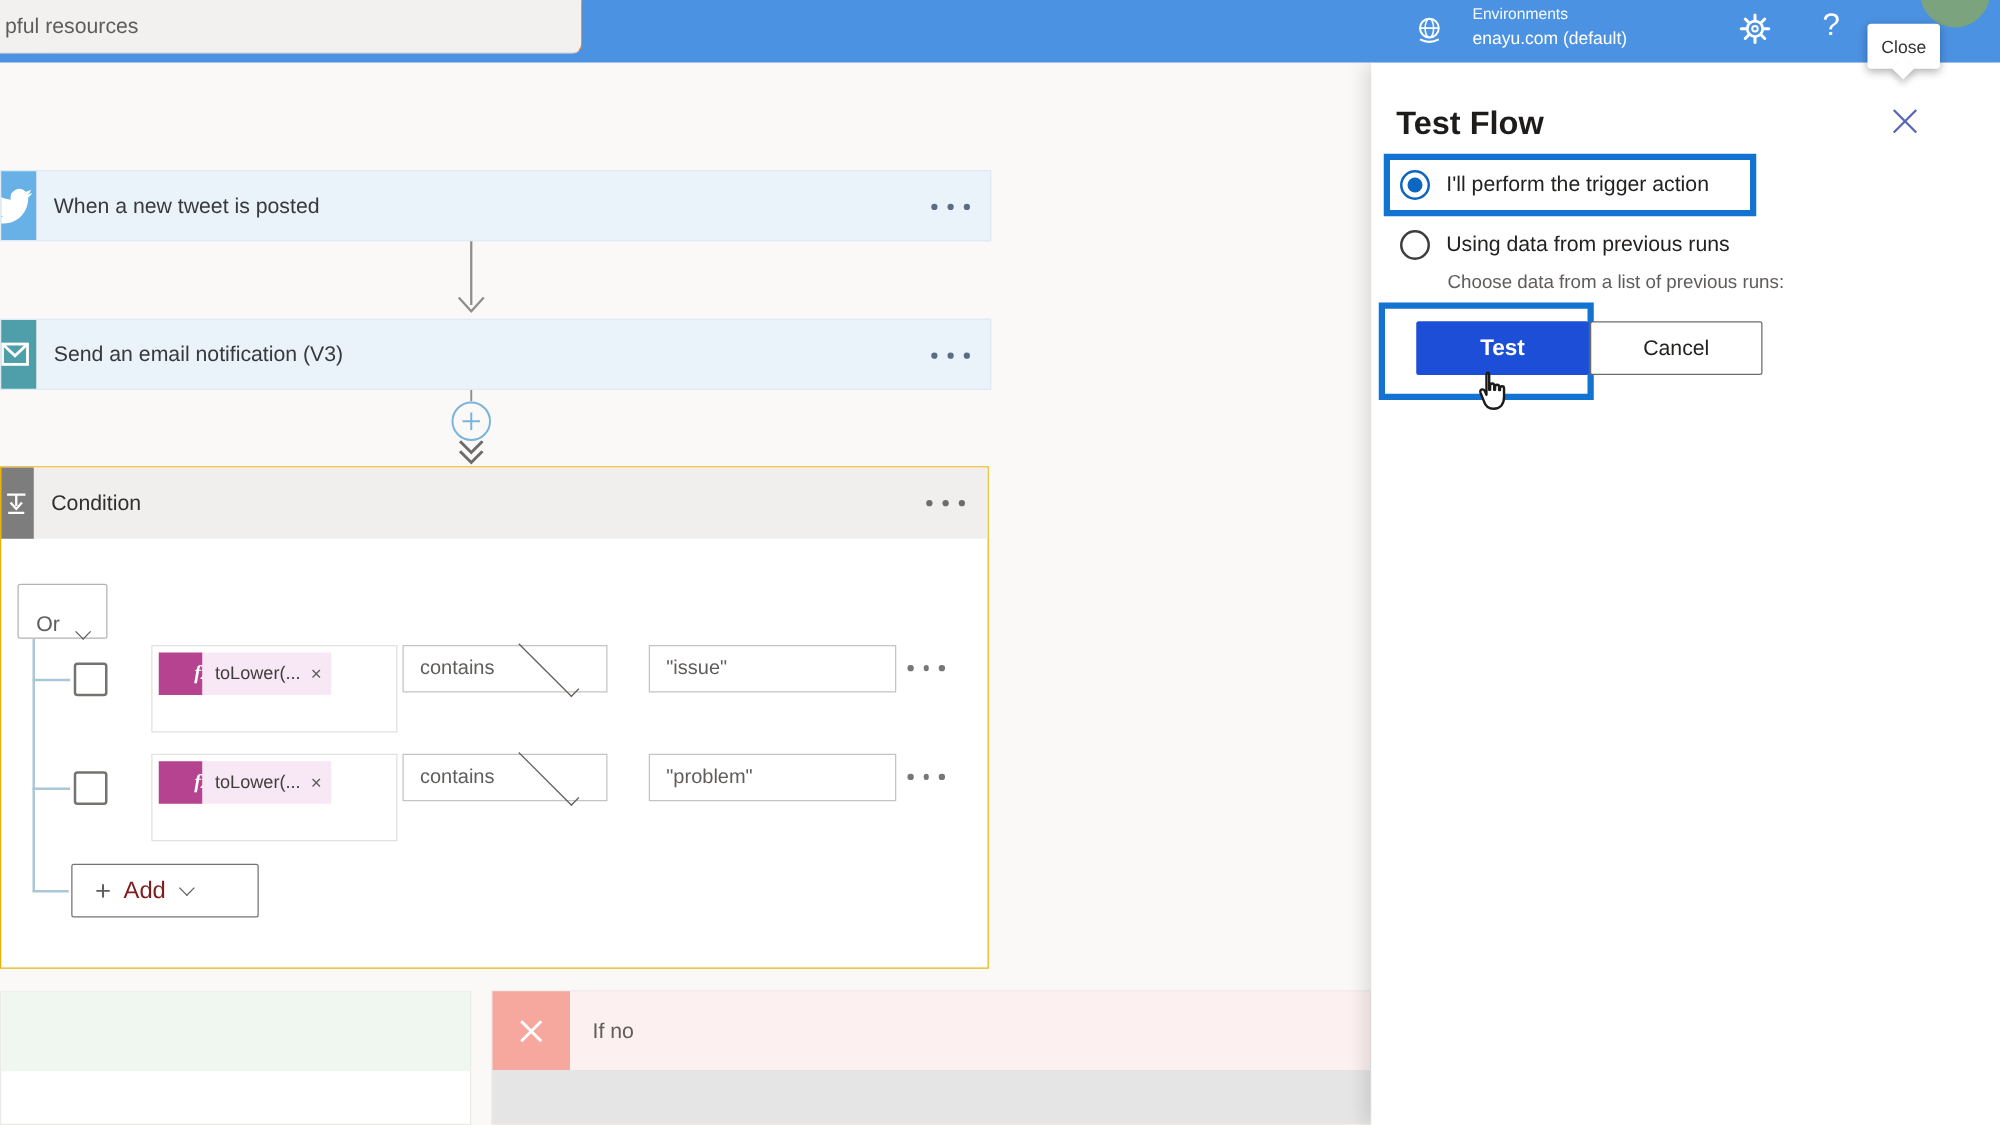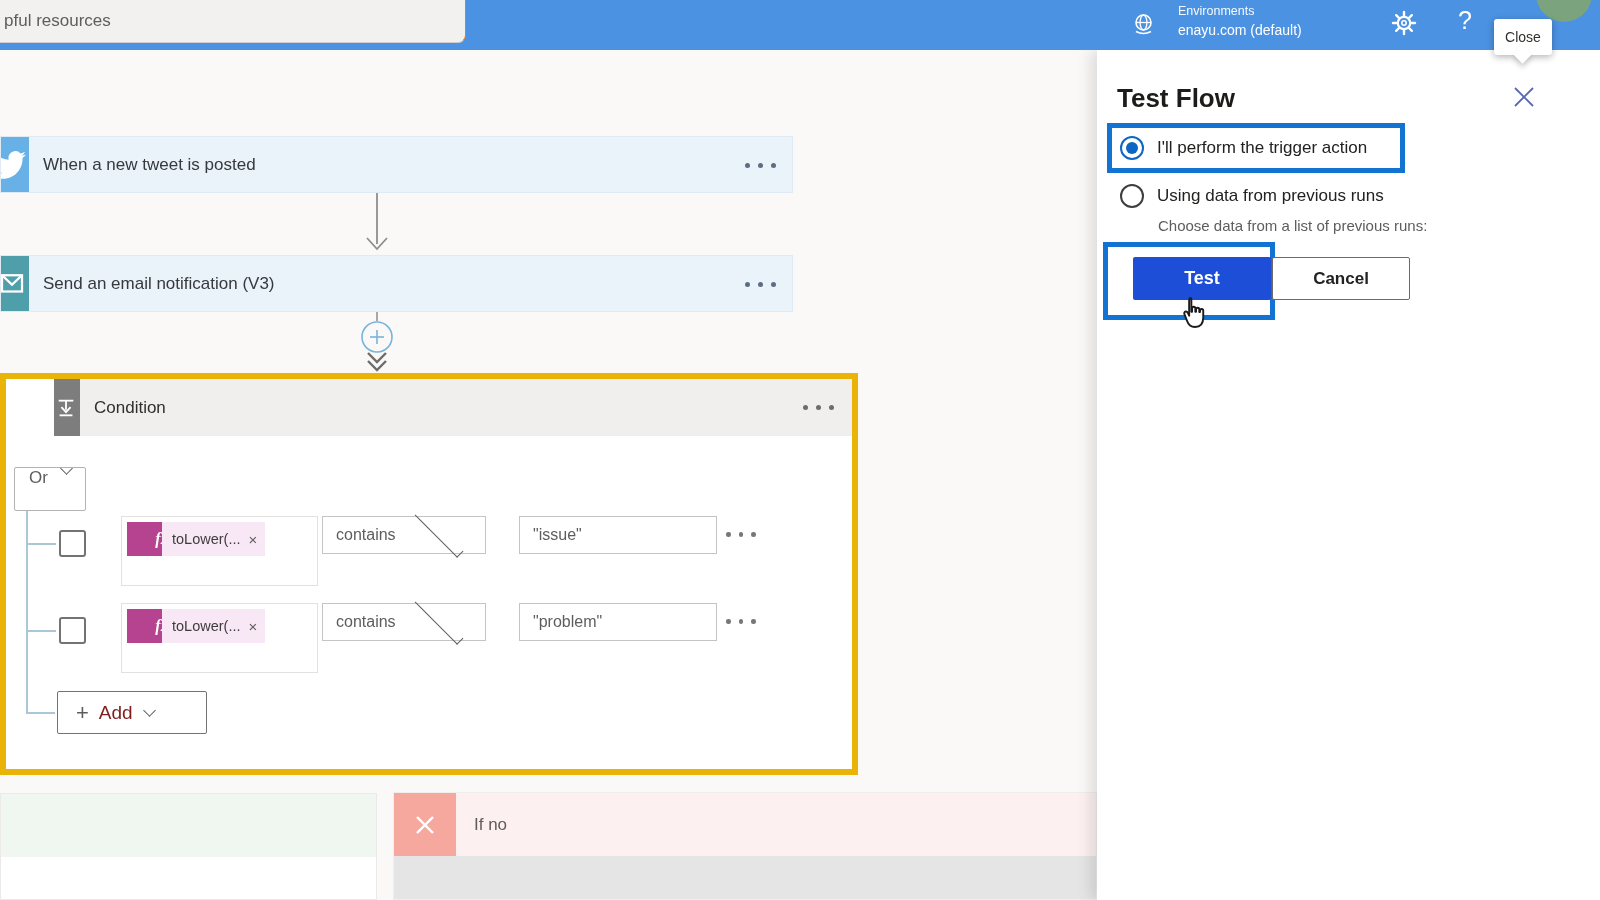--- a/index.html
+++ b/index.html
@@ -31,29 +31,29 @@
   .card { position:absolute; left:0; width:793px; height:57px; display:flex; align-items:center; border:1px solid #dfeaf5; }
   .card.trigger { top:136px; background:#eaf2fa; }
   .card.action  { top:255px; background:#eaf2fa; }
   .card .icon-strip { width:28px; height:100%; flex:0 0 28px; display:flex; align-items:center; justify-content:center; overflow:hidden; }
   .card .title { margin-left:14px; font-size:17px; color:#36393d; }
   .dots { display:flex; gap:8px; align-items:center; }
   .dots i { width:5px; height:5px; border-radius:50%; background:#5d6c85; display:block; }
   .card .dots { position:absolute; right:16px; top:26px; }
 
   
-  .cond { position:absolute; left:0; top:373px; width:858px; height:402px; background:#fff; border:6px solid #eab308;padding-left:48px; }
+  .cond { position:absolute; left:0; top:373px; width:791px; height:402px; background:#fff; border:1px solid #eab308; }
   .cond-header { height:57px; background:#f0efee; display:flex; align-items:center; position:relative; }
   .cond-header .icon-strip { width:26px; height:100%; flex:0 0 26px; background:#7d7d7d; display:flex; align-items:center; justify-content:center; }
   .cond-header .title { margin-left:14px; font-size:17px; color:#2f2f2f; }
   .cond-header .dots { position:absolute; right:18px; top:26px; }
   .cond-header .dots i { background:#6e6c6a; }
 
   .or-box { position:absolute; left:14px; top:467px; width:72px; height:44px; background:#fff; border:1px solid #b5b3b1; border-radius:2px;
-            display:flex; align-items:flex-start; z-index:5; }
+            display:flex; align-items:flex-end; z-index:5; }
   .or-box span { margin-left:14px; font-size:17px; color:#5f5d5b; }
   .chev { width:9px; height:9px; border-right:1.6px solid #5f5d5b; border-bottom:1.6px solid #5f5d5b; transform:rotate(45deg); display:inline-block; }
   .or-box .chev { margin-left:14px; margin-top:-4px; }
 
   .tree { position:absolute; background:#a9c7d4; z-index:1; }
 
   .cbx { position:absolute; width:27px; height:27px; border:2px solid #75736f; border-radius:3px; background:#fff; z-index:2; }
 
   .expr { position:absolute; left:121px; width:197px; height:70px; border:1px solid #e3e1df; background:#fff; padding:5px; z-index:2; }
   .pill { display:inline-flex; align-items:stretch; height:34px; }
@@ -97,21 +97,21 @@
   .radio.unsel { border-color:#3f3e3d; }
   .radio-label { margin-left:13px; font-size:17px; color:#232221; white-space:nowrap; }
   .radio-row2 { position:absolute; left:23px; top:134px; display:flex; align-items:center; }
   .caption { position:absolute; left:61px; top:167px; font-size:15px; color:#5f5d5b; }
 
   .hl2 { position:absolute; left:6px; top:192px; width:172px; height:78px; }
   .btn { position:absolute; width:138px; height:43px; display:flex; align-items:center; justify-content:center; border-radius:2px; }
   .btn-test { left:16px; top:207px; background:#1d4ed8;margin-left:20px; }
   .btn-test span { color:#fff; font-size:18px; font-weight:700; }
   .btn-cancel { left:175px; top:207px; background:#fff; border:1px solid #6d6b69; }
-  .btn-cancel span { color:#232221; font-size:17px; font-weight:700; }
+  .btn-cancel span { color:#232221; font-size:17px; font-weight:400; }
 
   .cursor { position:absolute; left:79px; top:243px; z-index:65; }
 </style>
 </head>
 <body>
 
 <div class="stage">
 
   <div class="topbar">
     <div class="avatar"></div>

